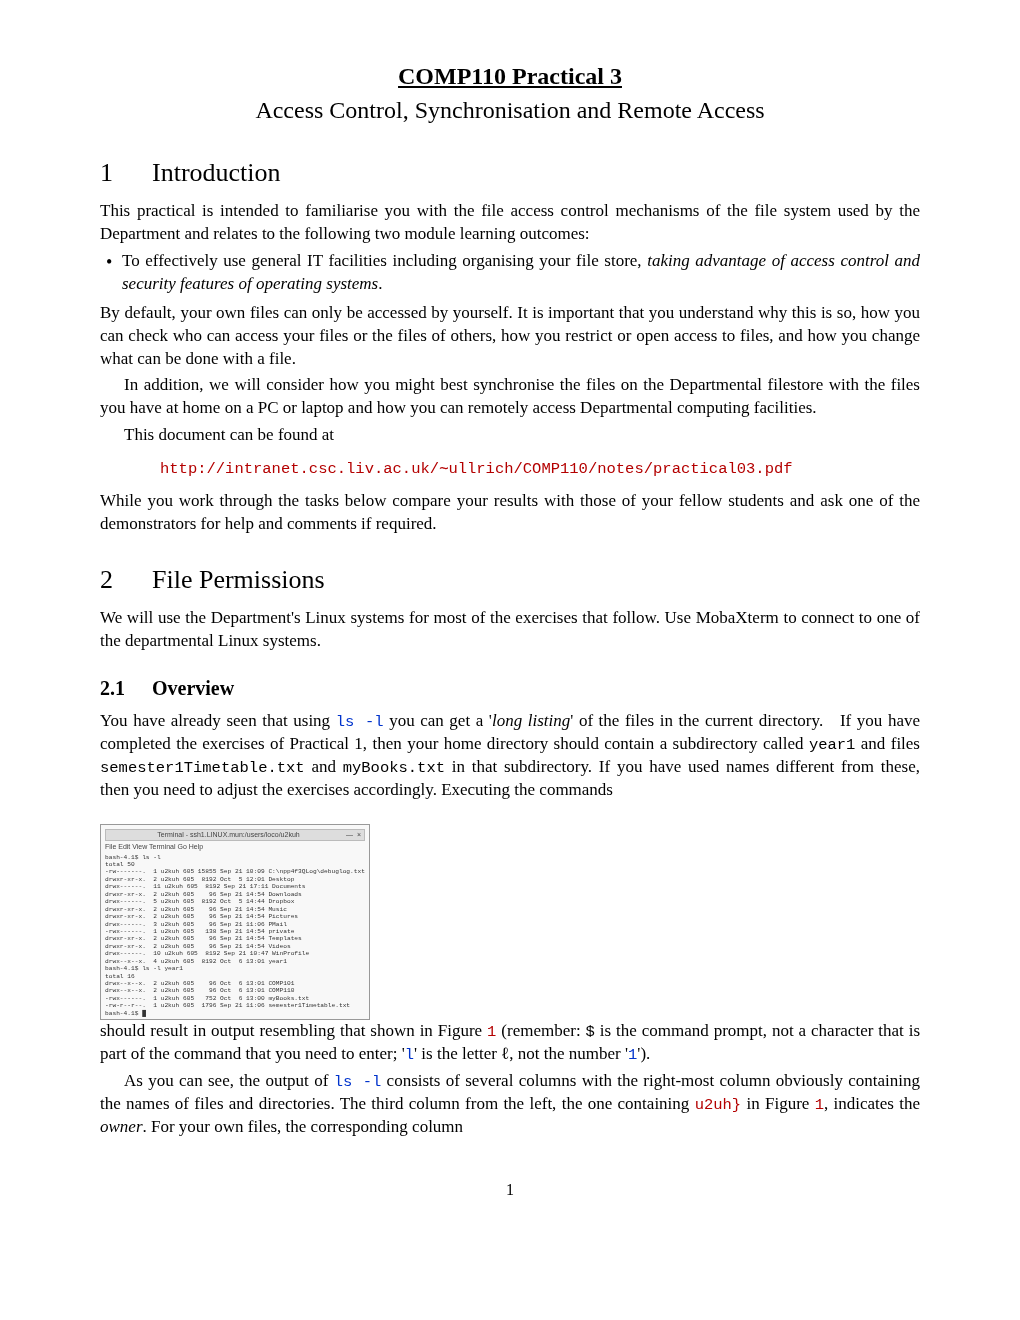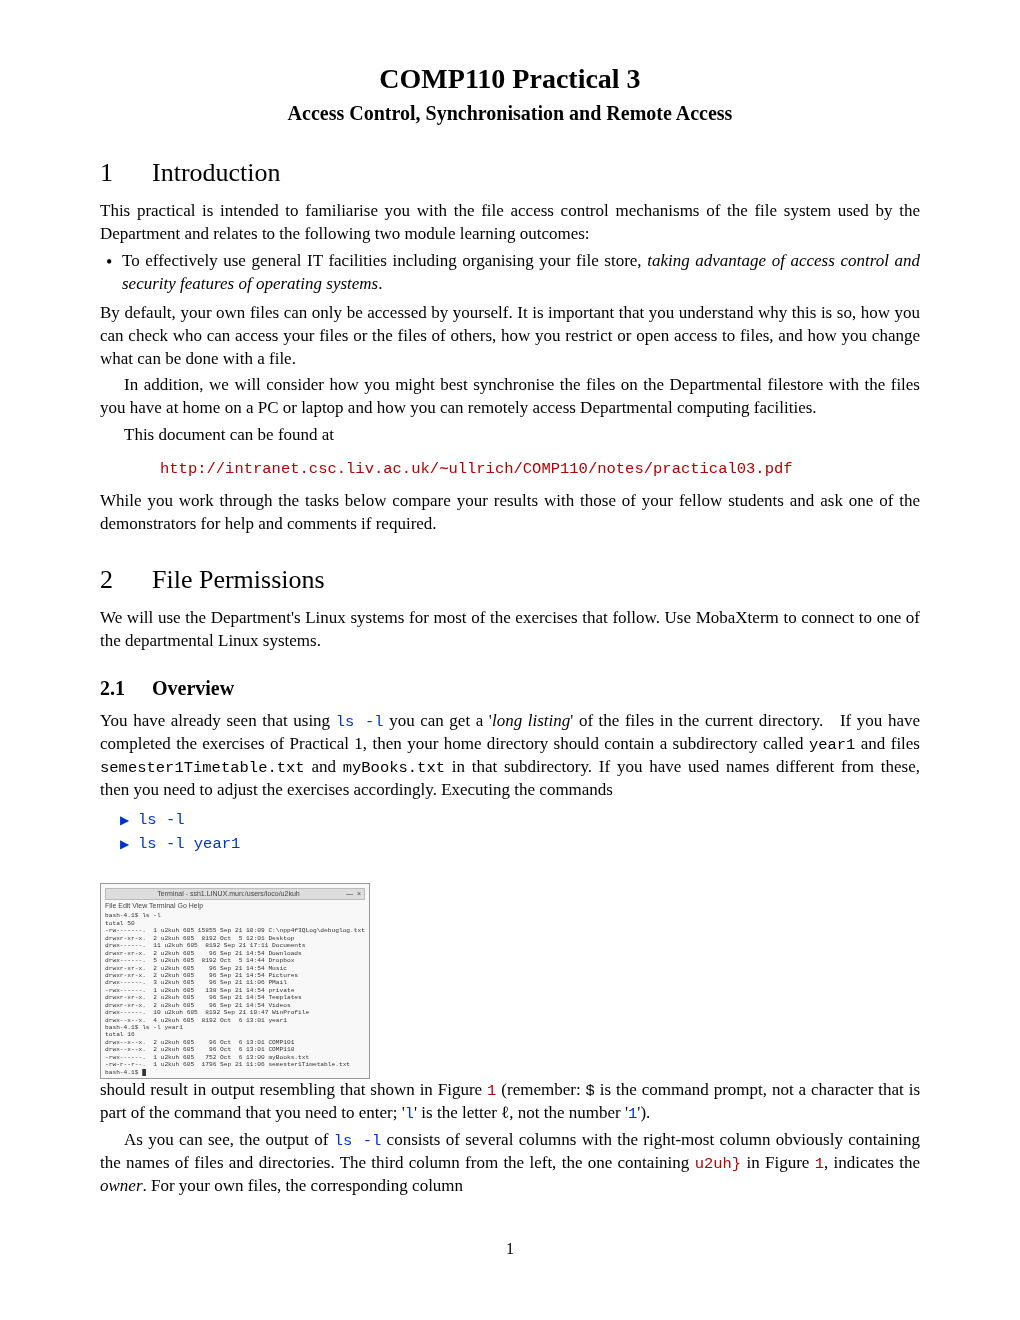--- a/index.html
+++ b/index.html
@@ -6,22 +6,22 @@
     font-family: "Times New Roman", Times, serif;
     font-size: 17px;
     line-height: 1.35;
     width: 820px;
     margin: 0 auto;
     padding: 60px 100px 40px 100px;
     color: #000;
     background: #fff;
   }
   .title-block { text-align: center; margin-bottom: 28px; }
-  .title-line1 { font-size: 28px; font-weight: bold; }
-  .title-line2 { font-size: 20px; font-weight: bold; margin-top: 2px; }
+  .title-line1 { font-size: 24px; font-weight: bold; text-decoration: underline; }
+  .title-line2 { font-size: 24px; font-weight: normal; margin-top: 2px; }
   h1.sec {
     font-size: 26px;
     font-weight: normal;
     margin: 26px 0 10px 0;
   }
   h1.sec .num { display: inline-block; width: 52px; }
   h2.subsec {
     font-size: 20px;
     font-weight: bold;
     margin: 22px 0 8px 0;
@@ -114,24 +114,20 @@
 
 <h2 class="subsec">
   <span class="num">2.1</span><span>Overview</span>
 </h2>
 
 <div class="two-col">
   <div class="left">
     <p style="text-align:justify;">
       <span>You have already seen that using </span><span class="blue-tt">ls -l</span><span> you can get a '</span><span class="italic">long listing</span><span>' of the files in the current directory.</span>&nbsp;&nbsp;&nbsp;<span>If you have completed the exercises of Practical 1, then your home directory should contain a subdirectory called </span><span class="tt">year1</span><span> and files </span><span class="tt">semester1Timetable.txt</span><span> and </span><span class="tt">myBooks.txt</span><span> in that subdirectory. If you have used names different from these, then you need to adjust the exercises accordingly. Executing the commands</span>
     </p>
-    <div class="cmds">
-      <div class="row"><span class="tri">▶</span><span class="blue-tt">ls -l</span></div>
-      <div class="row"><span class="tri">▶</span><span class="blue-tt">ls -l year1</span></div>
-    </div>
   </div>
   <div class="right">
     <div class="figbox">
       <div class="titlebar">
         <span>&nbsp;</span>
         <span>Terminal - ssh1.LINUX.mun:/users/loco/u2kuh</span>
         <span>—&nbsp;&nbsp;×</span>
       </div>
       <div class="menubar">File  Edit  View  Terminal  Go  Help</div>
       <div id="figlines">

